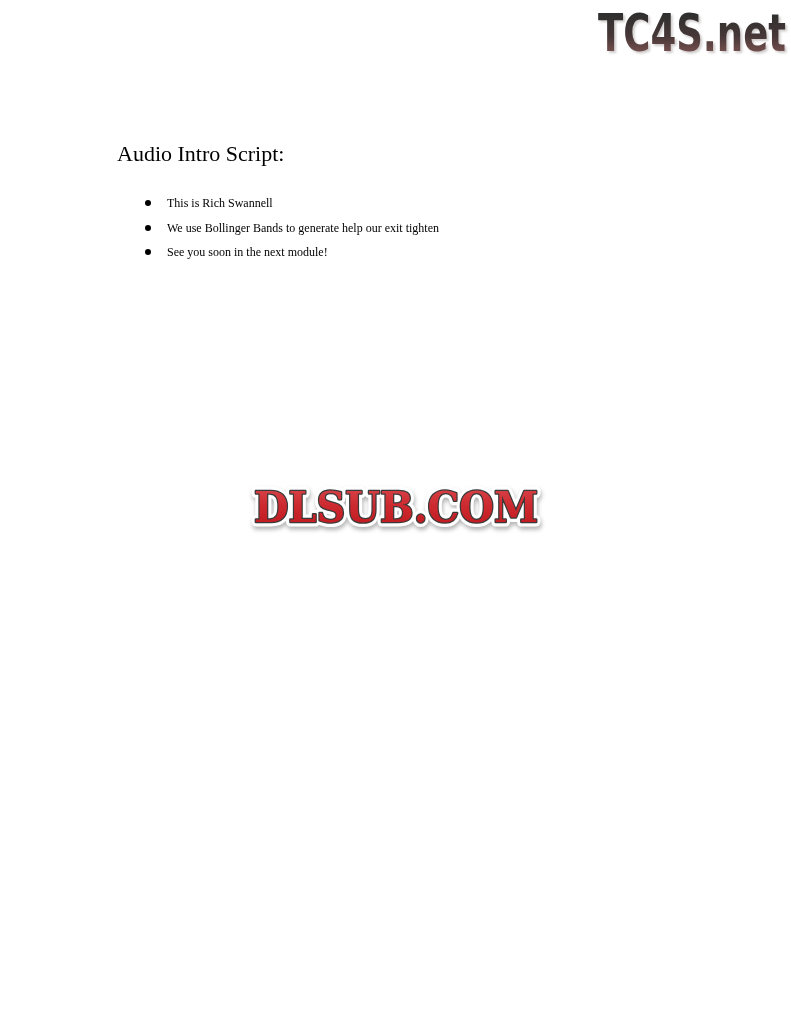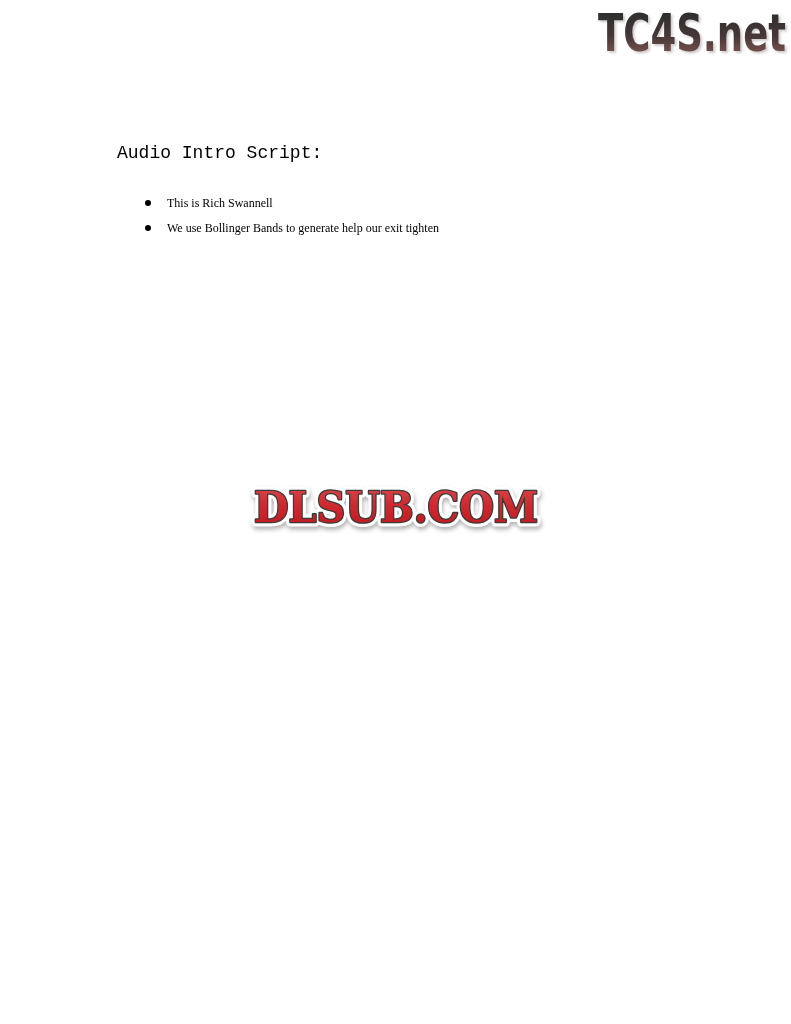--- a/index.html
+++ b/index.html
@@ -29,24 +29,23 @@
     left: 117px;
     top: 92px;
     font-size: 18px;
     line-height: 25px;
     white-space: pre;
   }
   .doc-subtitle {
     position: absolute;
     left: 117px;
     top: 141px;
-    font-size: 18px;
+    font-size: 22px;
     line-height: 25px;
     white-space: pre;
-    font-family: Liberation Mono, monospace;
   }
   ul.bullet-list {
     position: absolute;
     left: 141px;
     top: 189px;
     margin: 2px;
     padding: 0;
     list-style: none;
     width: 600px;
     font-size: 12px;
@@ -117,20 +116,21 @@
       </linearGradient>
     </defs>
     <text x="98" y="49" text-anchor="middle" textLength="188" lengthAdjust="spacingAndGlyphs" fill="url(#tc4sGrad)">TC4S.net</text>
   </svg>
 
   <div class="doc-subtitle">Audio Intro Script:</div>
 
   <ul class="bullet-list">
     <li>This is Rich Swannell</li>
     <li>We use Bollinger Bands to generate help our exit tighten</li>
+    <li>See you soon in the next module!</li>
   </ul>
 
   <svg id="dlsub-watermark" viewBox="0 0 300 54">
     <defs>
       <linearGradient id="dlsubGrad" x1="0" y1="0" x2="0" y2="1">
         <stop offset="0" stop-color="#d9494d"></stop>
         <stop offset="0.45" stop-color="#cd2a30"></stop>
         <stop offset="1" stop-color="#bd161c"></stop>
       </linearGradient>
     </defs>

